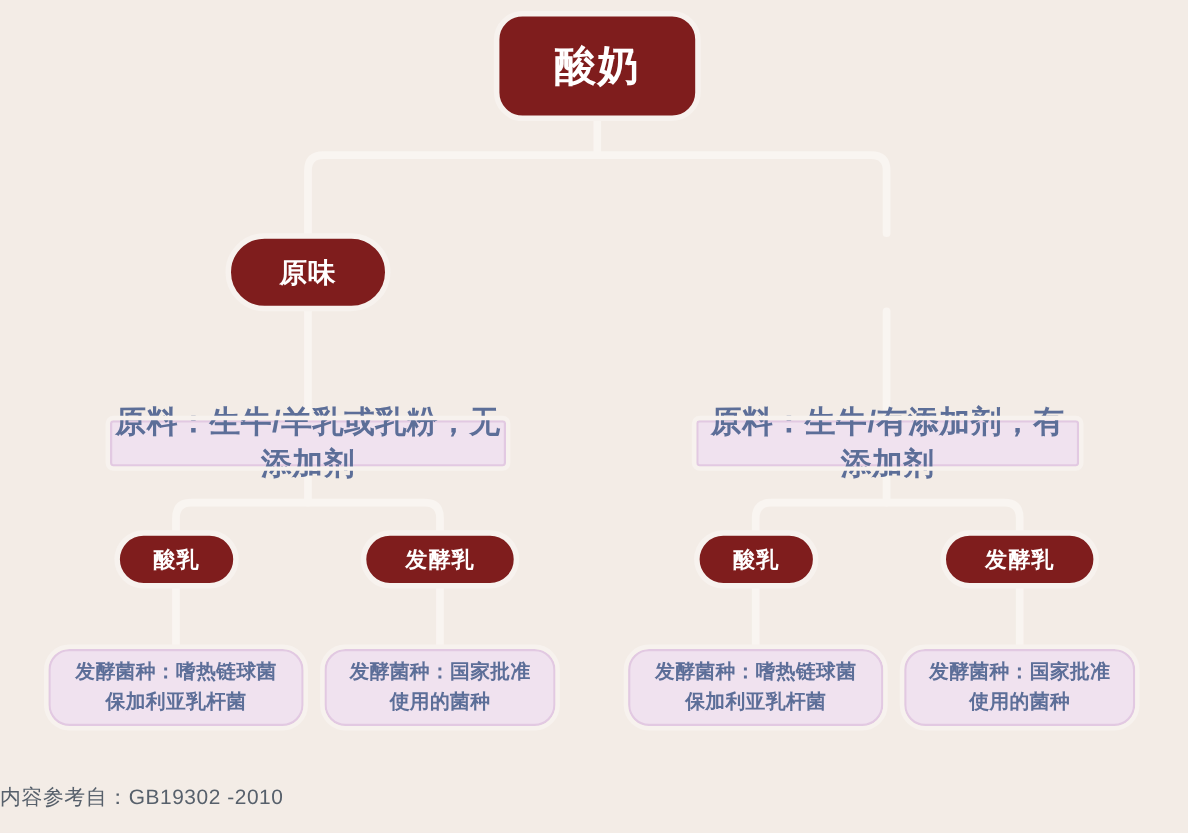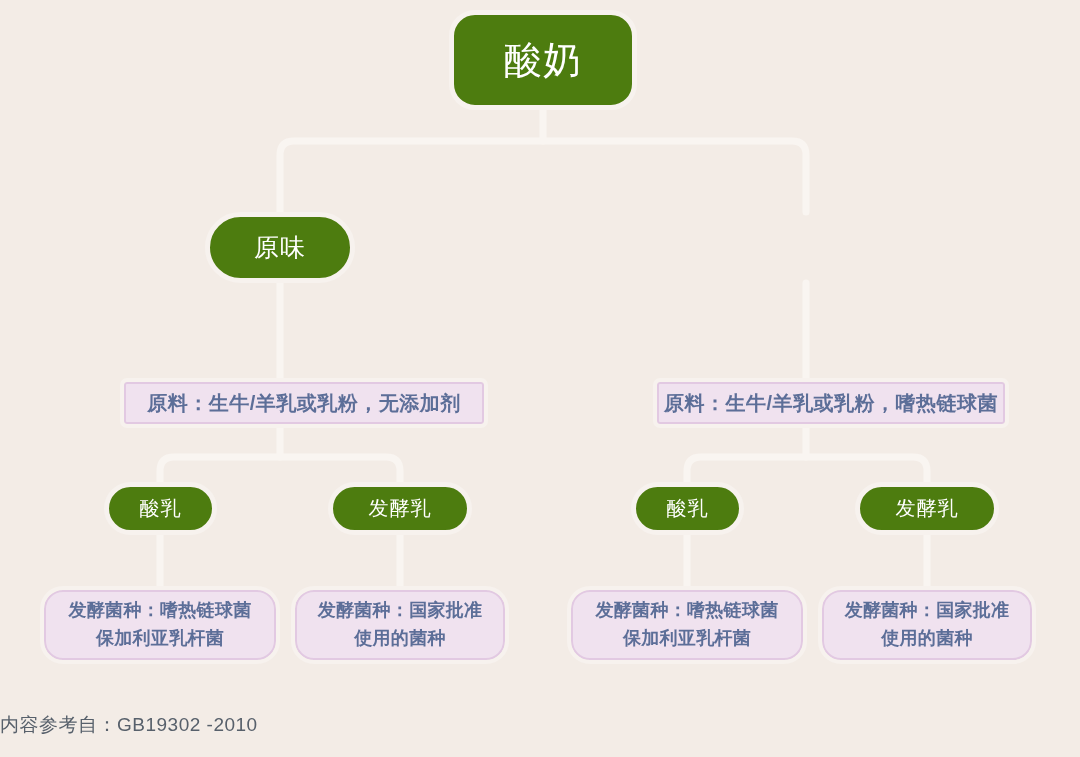--- a/index.html
+++ b/index.html
@@ -24,28 +24,28 @@
   #wires {
     position: absolute;
     left: 0; top: 0;
     width: 1080px; height: 757px;
     pointer-events: none;
   }
 
   
   .node {
     position: absolute;
-    background: #4d7c0f;
+    background: #7f1d1d;
     color: #ffffff;
     border: 5px solid #f7f2ee;
     box-sizing: border-box;
     display: flex;
     align-items: center;
     justify-content: center;
-    font-weight: normal;
+    font-weight: bold;
     letter-spacing: 1px;
     z-index: 3;
   }
   .node-root {
     border-radius: 26px;
     font-size: 38px;
   }
   .node-mid {
     border-radius: 40px;
     font-size: 25px;
@@ -65,23 +65,22 @@
     align-items: center;
     justify-content: center;
     text-align: center;
     color: #5c6e98;
     font-weight: bold;
     z-index: 3;
     outline: 4px solid #f7f2ee;
   }
   .pbox-wide {
     border-radius: 3px;
-    font-size: 20px;
+    font-size: 28px;
     letter-spacing: 0.5px;
-    margin-left: 24px;
   }
   .pbox-leaf {
     border-radius: 19px;
     font-size: 18px;
     line-height: 1.55;
     letter-spacing: 0.3px;
   }
   .pbox-leaf span { display: block; }
 
   
@@ -126,21 +125,21 @@
     </g>
   </svg>
 
   <div class="node node-root" style="left:449px; top:10px; width:188px; height:100px;">酸奶</div>
 
   <div class="node node-mid" style="left:205px; top:212px; width:150px; height:71px;">原味</div>
 
 
   <div class="pbox pbox-wide" style="left:100px; top:382px; width:360px; height:42px;">原料：生牛/羊乳或乳粉，无添加剂</div>
 
-  <div class="pbox pbox-wide" style="left:633px; top:382px; width:348px; height:42px;">原料：生牛/羊乳或乳粉，嗜热链球菌</div>
+  <div class="pbox pbox-wide" style="left:633px; top:382px; width:348px; height:42px;">原料：生牛/有添加剂，有添加剂</div>
 
   <div class="node node-leafnode" style="left:104px; top:482px; width:113px; height:53px;">酸乳</div>
 
   <div class="node node-leafnode" style="left:328px; top:482px; width:144px; height:53px;">发酵乳</div>
 
   <div class="node node-leafnode" style="left:631px; top:482px; width:113px; height:53px;">酸乳</div>
 
   <div class="node node-leafnode" style="left:855px; top:482px; width:144px; height:53px;">发酵乳</div>
 
   <div class="pbox pbox-leaf" style="left:44px; top:590px; width:232px; height:70px;">

